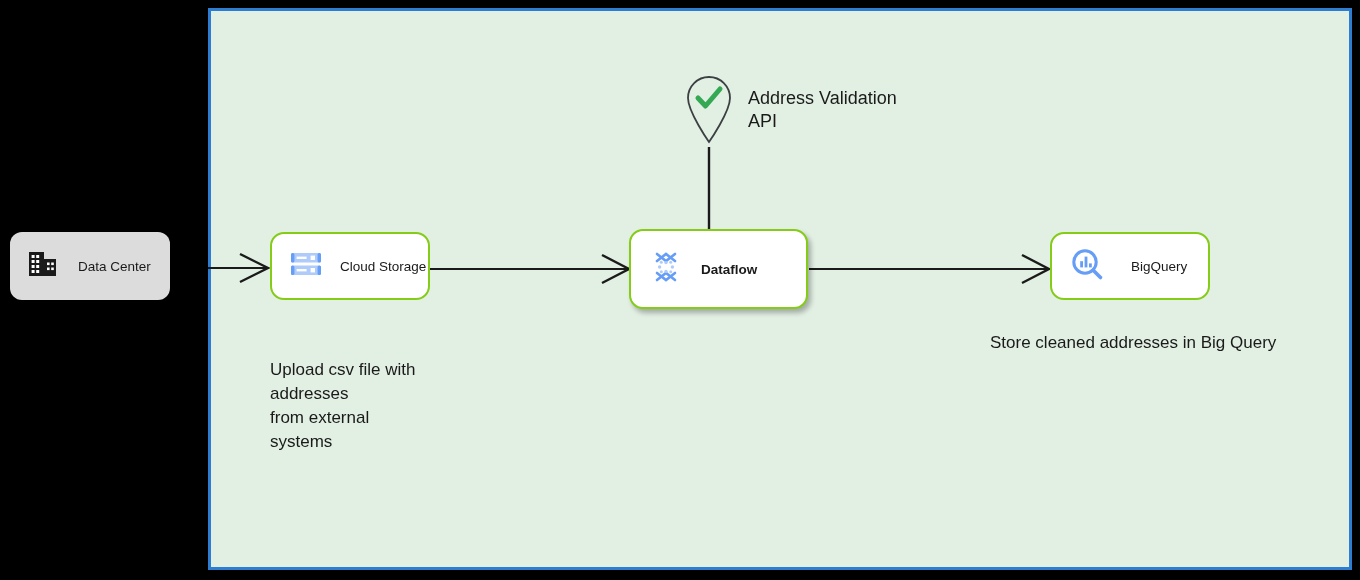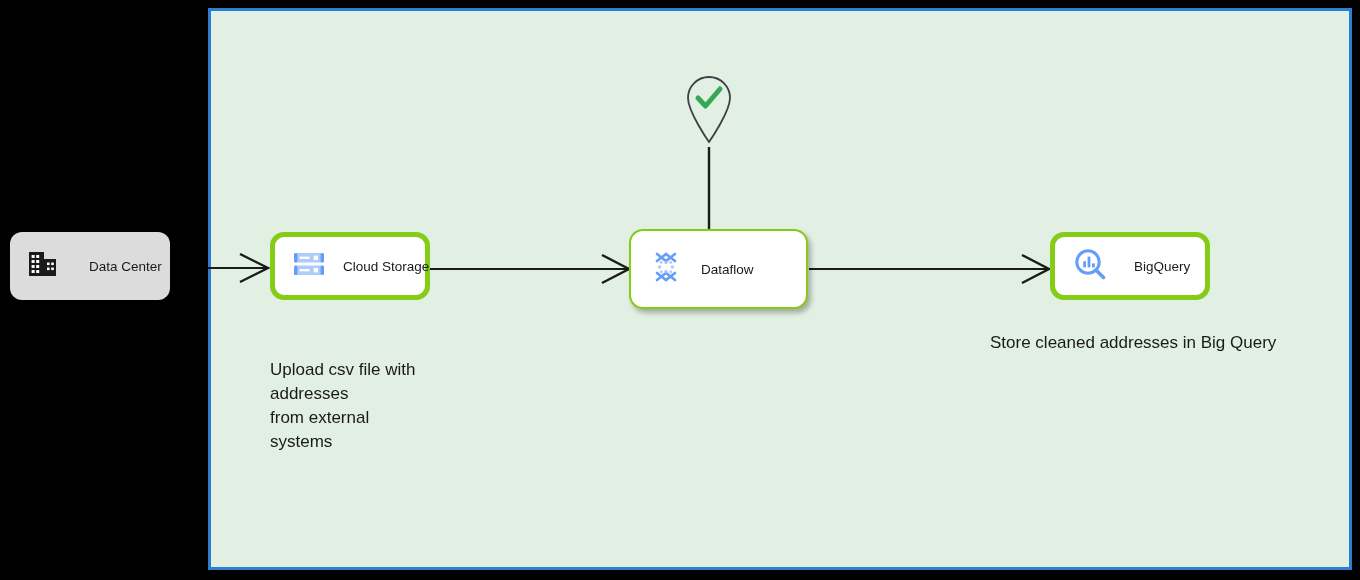--- a/index.html
+++ b/index.html
@@ -30,34 +30,33 @@
   }
 
   
   .onprem-node {
     position: absolute;
     box-sizing: border-box;
     background: #dcdcdc;
     border-radius: 12px;
     display: flex;
     align-items: center;
-    gap: 11px;
   }
   .onprem-label {
     font-size: 13.5px;
     color: #1a1a1a;
     white-space: nowrap;
   }
 
   
   .service-node {
     position: absolute;
     box-sizing: border-box;
     background: #ffffff;
-    border: 5px solid #84cc16;
+    border: 2px solid #84cc16;
     border-radius: 14px;
     display: flex;
     align-items: center;
   }
   .service-node.emphasis {
     border-width: 2.5px;
     box-shadow: 3px 4px 5px rgba(0,0,0,0.28);
   }
   .service-label {
     font-size: 13.5px;
@@ -166,21 +165,21 @@
         <rect x="28.6" y="18.4" width="3.4" height="9.6" rx="1.6" fill="#669df6"></rect>
         <rect x="7.6" y="9.6" width="10" height="2.4" fill="#ffffff"></rect>
         <rect x="7.6" y="22" width="10" height="2.4" fill="#ffffff"></rect>
         <rect x="21.6" y="8.6" width="4.4" height="4.4" fill="#ffffff"></rect>
         <rect x="21.6" y="21" width="4.4" height="4.4" fill="#ffffff"></rect>
       </svg>
     </span>
     <span class="service-label" style="margin-left:17px;">Cloud Storage</span>
   </div>
 
-  <div class="service-node emphasis" style="left:629px; top:229px; width:179px; height:80px;">
+  <div class="service-node emphasis" style="left:629px; top:229px; width:179px; height:80px;font-weight:bold;">
     <span class="node-icon" style="margin-left:17px;">
       <svg width="36" height="36" viewBox="0 0 36 36" xmlns="http://www.w3.org/2000/svg">
         <g stroke="#669df6" stroke-width="2.6" fill="none" stroke-linecap="round">
           <path d="M9 5 L18 12 L27 5"></path>
           <path d="M9 12 L18 5 L27 12"></path>
           <path d="M9 31 L18 24 L27 31"></path>
           <path d="M9 24 L18 31 L27 24"></path>
         </g>
         <g fill="#aecbfa">
           <circle cx="18" cy="13.6" r="1.7"></circle>
@@ -210,20 +209,22 @@
     <span class="service-label" style="margin-left:26px;">BigQuery</span>
   </div>
 
   <div id="api-group" style="left:684px; top:74px;">
     <span class="node-icon">
       <svg width="50" height="72" viewBox="0 0 50 72" xmlns="http://www.w3.org/2000/svg">
         <path d="M25 3 C13.4 3 4 12.4 4 24 C4 38 25 68 25 68 C25 68 46 38 46 24 C46 12.4 36.6 3 25 3 Z" fill="none" stroke="#3c4043" stroke-width="1.8"></path>
         <polyline points="14,24 21.5,32 36,15" fill="none" stroke="#34a853" stroke-width="5" stroke-linecap="round" stroke-linejoin="round"></polyline>
       </svg>
     </span>
+    <span id="api-label">Address Validation
+API</span>
   </div>
 
   <div class="caption" style="left:270px; top:331px; width:230px;margin-top:27px;">Upload csv file with
 addresses
 from external
 systems</div>
 
 
   <div class="caption" style="left:990px; top:331px; width:400px;">Store cleaned addresses in Big Query</div>
 

